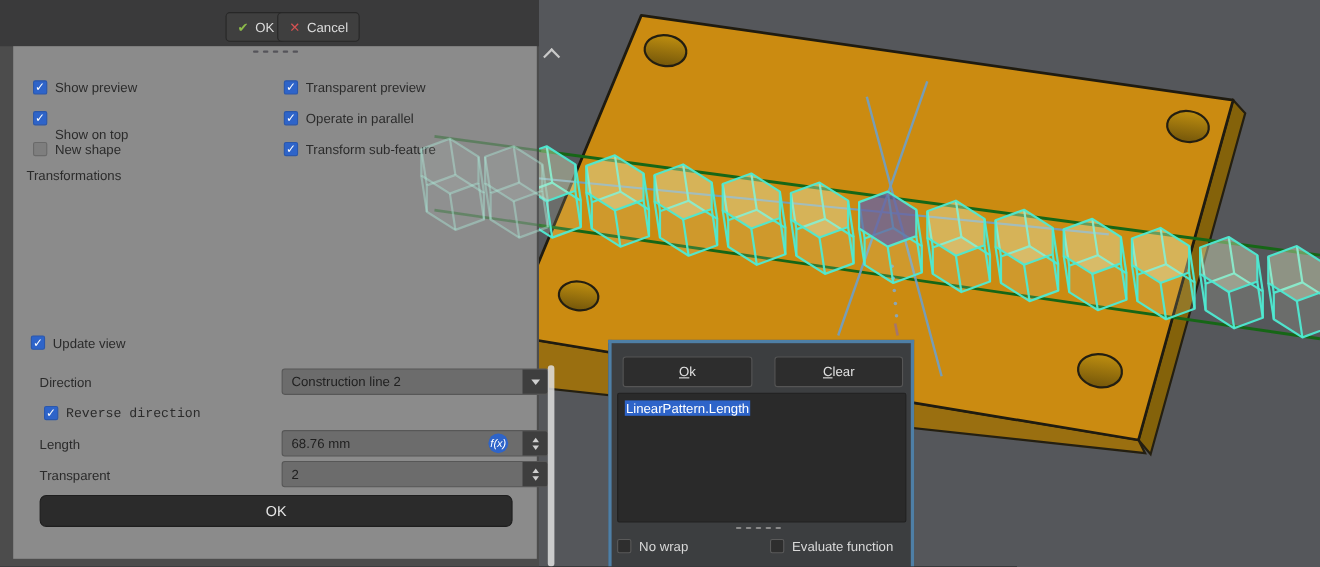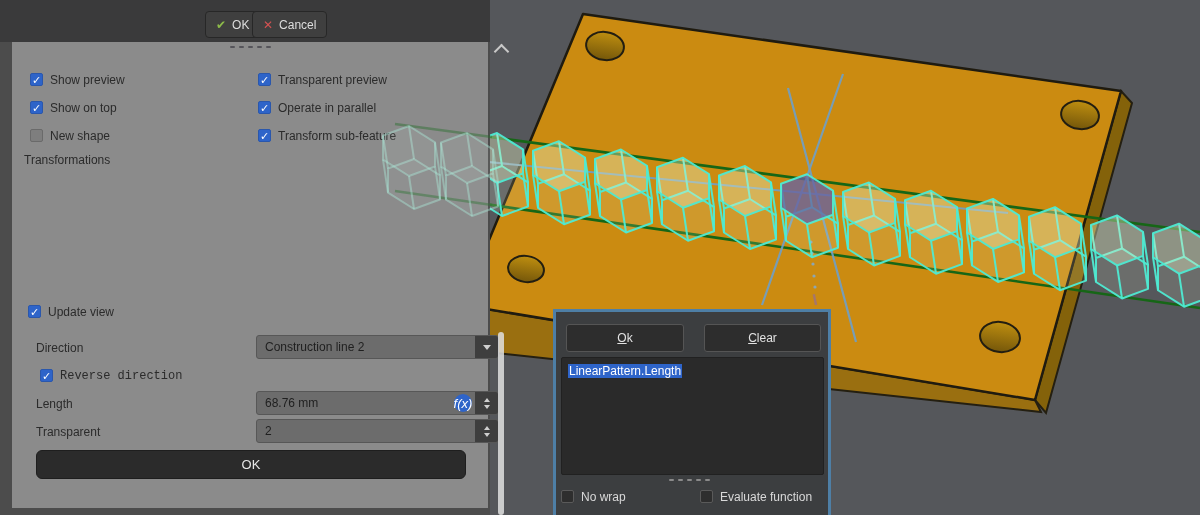--- a/index.html
+++ b/index.html
@@ -38,22 +38,22 @@
   .combo .val,.spin .val{flex:1;padding-left:8px;white-space:nowrap;overflow:hidden;}
   .dropzone{width:23px;align-self:stretch;background:#3E3E3E;border-radius:0 2px 2px 0;
         display:flex;align-items:center;justify-content:center;flex-direction:column;gap:3px;}
   .tri-dn{width:0;height:0;border-left:4px solid transparent;border-right:4px solid transparent;
         border-top:5px solid #CFCFCF;}
   .tri-up-s{width:0;height:0;border-left:3px solid transparent;border-right:3px solid transparent;
         border-bottom:4px solid #CFCFCF;}
   .tri-dn-s{width:0;height:0;border-left:3px solid transparent;border-right:3px solid transparent;
         border-top:4px solid #CFCFCF;}
   .fx{width:18px;height:18px;border-radius:50%;background:#2E64C9;color:#FFF;
-      font-style:italic;font-size:13px;display:flex;align-items:center;justify-content:center;
-      margin-right:3px;flex:none;}
+      font-style:italic;font-size:10px;display:flex;align-items:center;justify-content:center;
+      margin-right:13px;flex:none;}
   .bigok{position:absolute;left:24px;top:408px;width:428px;height:27px;background:#2B2B2B;
       border:1px solid #1E1E1E;border-radius:6px;color:#E6E6E6;font-size:13px;
       display:flex;align-items:center;justify-content:center;}
 
   
   .scroll-up{position:absolute;left:496px;top:46px;width:9px;height:9px;z-index:4;
       border-top:2px solid #C9C9C9;border-left:2px solid #C9C9C9;transform:rotate(45deg);}
   .scroll-handle{position:absolute;left:498px;top:332px;width:6px;height:183px;z-index:4;
       background:rgba(224,224,224,.85);border-radius:3px;}
 
@@ -240,21 +240,21 @@
         <i></i>
     </div>
 
     <span class="cb on" style="left:18px;top:31px;">
         <span class="tick">✓</span>
       </span>
     <span class="lbl" style="left:38px;top:31px;">Show preview</span>
     <span class="cb on" style="left:18px;top:59px;">
         <span class="tick">✓</span>
       </span>
-    <span class="lbl" style="left:38px;top:59px;">Show on top</span>
+    <span class="lbl" style="left:38px;top:73px;">Show on top</span>
     <span class="cb" style="left:18px;top:87px;"></span>
     <span class="lbl" style="left:38px;top:87px;">New shape</span>
 
     <span class="cb on" style="left:246px;top:31px;">
         <span class="tick">✓</span>
       </span>
     <span class="lbl" style="left:266px;top:31px;">Transparent preview</span>
     <span class="cb on" style="left:246px;top:59px;">
         <span class="tick">✓</span>
       </span>

